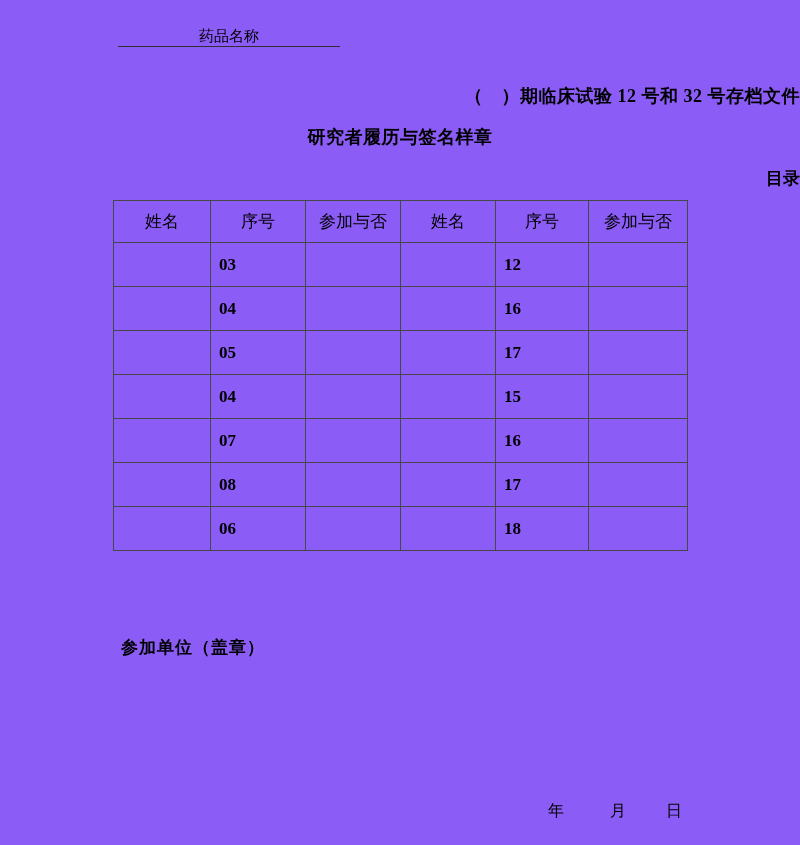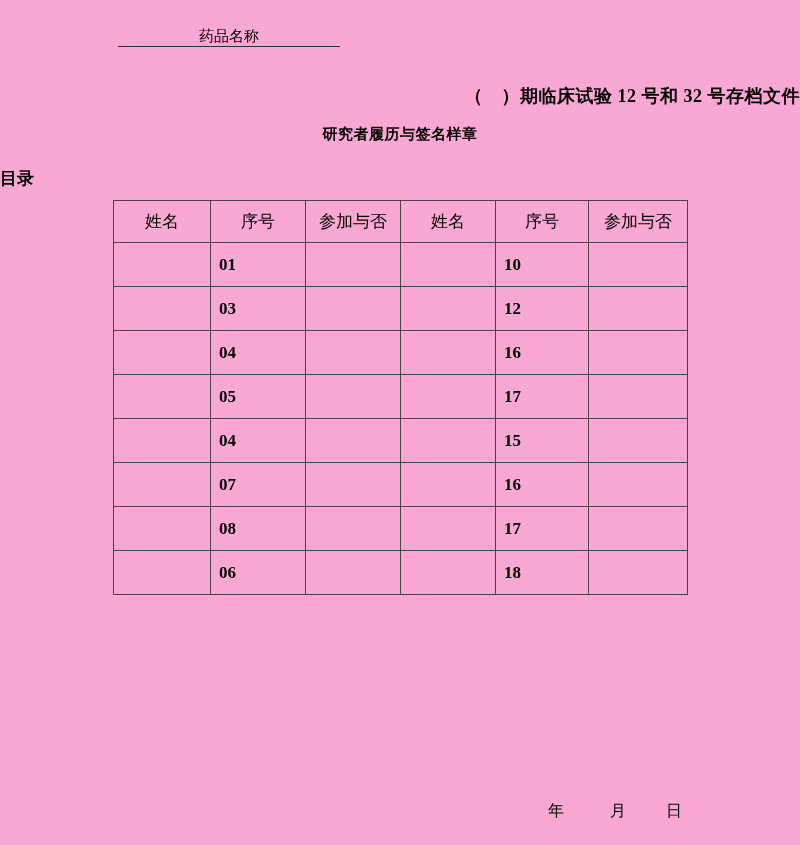--- a/index.html
+++ b/index.html
@@ -4,21 +4,21 @@
 <style>
   html, body {
     margin: 0;
     padding: 0;
     background: #ffffff;
   }
   .page {
     position: relative;
     width: 800px;
     height: 845px;
-    background: #f9a8d4;
+    background: #8b5cf6;
     font-family: "Liberation Serif", "DejaVu Serif", serif;
     color: #000000;
     overflow: hidden;
   }
   .drug-name {
     position: absolute;
     left: 118px;
     top: 27px;
     width: 222px;
     height: 19px;
@@ -36,30 +36,30 @@
     font-size: 18px;
     font-weight: bold;
     letter-spacing: 0.5px;
   }
   .title-sub {
     position: absolute;
     left: 0;
     top: 125px;
     width: 800px;
     text-align: center;
-    font-size: 15px;
+    font-size: 18px;
     font-weight: bold;
     letter-spacing: 0.5px;
   }
   .toc-title {
     position: absolute;
     left: 0;
     top: 167px;
     width: 800px;
-    text-align: left;
+    text-align: right;
     font-size: 17px;
     font-weight: bold;
   }
   table.toc-table {
     position: absolute;
     left: 113px;
     top: 200px;
     width: 574px;
     border-collapse: collapse;
     table-layout: fixed;
@@ -136,28 +136,20 @@
         <th>序号</th>
         <th>参加与否</th>
         <th>姓名</th>
         <th>序号</th>
         <th>参加与否</th>
       </tr>
     </thead>
     <tbody>
         <tr>
           <td class="blank-cell"></td>
-          <td class="num-cell">01</td>
-          <td class="blank-cell"></td>
-          <td class="blank-cell"></td>
-          <td class="num-cell">10</td>
-          <td class="blank-cell"></td>
-        </tr>
-        <tr>
-          <td class="blank-cell"></td>
           <td class="num-cell">03</td>
           <td class="blank-cell"></td>
           <td class="blank-cell"></td>
           <td class="num-cell">12</td>
           <td class="blank-cell"></td>
         </tr>
         <tr>
           <td class="blank-cell"></td>
           <td class="num-cell">04</td>
           <td class="blank-cell"></td>
@@ -201,18 +193,19 @@
           <td class="blank-cell"></td>
           <td class="num-cell">06</td>
           <td class="blank-cell"></td>
           <td class="blank-cell"></td>
           <td class="num-cell">18</td>
           <td class="blank-cell"></td>
         </tr>
       </tbody>
   </table>
 
+  <div class="unit-label">参加单位（盖章）</div>
 
   <div class="date-line">
     <span class="year-gap">年</span><span class="month-gap">月</span><span>日</span>
   </div>
 
 </div>
 
 </body></html>

